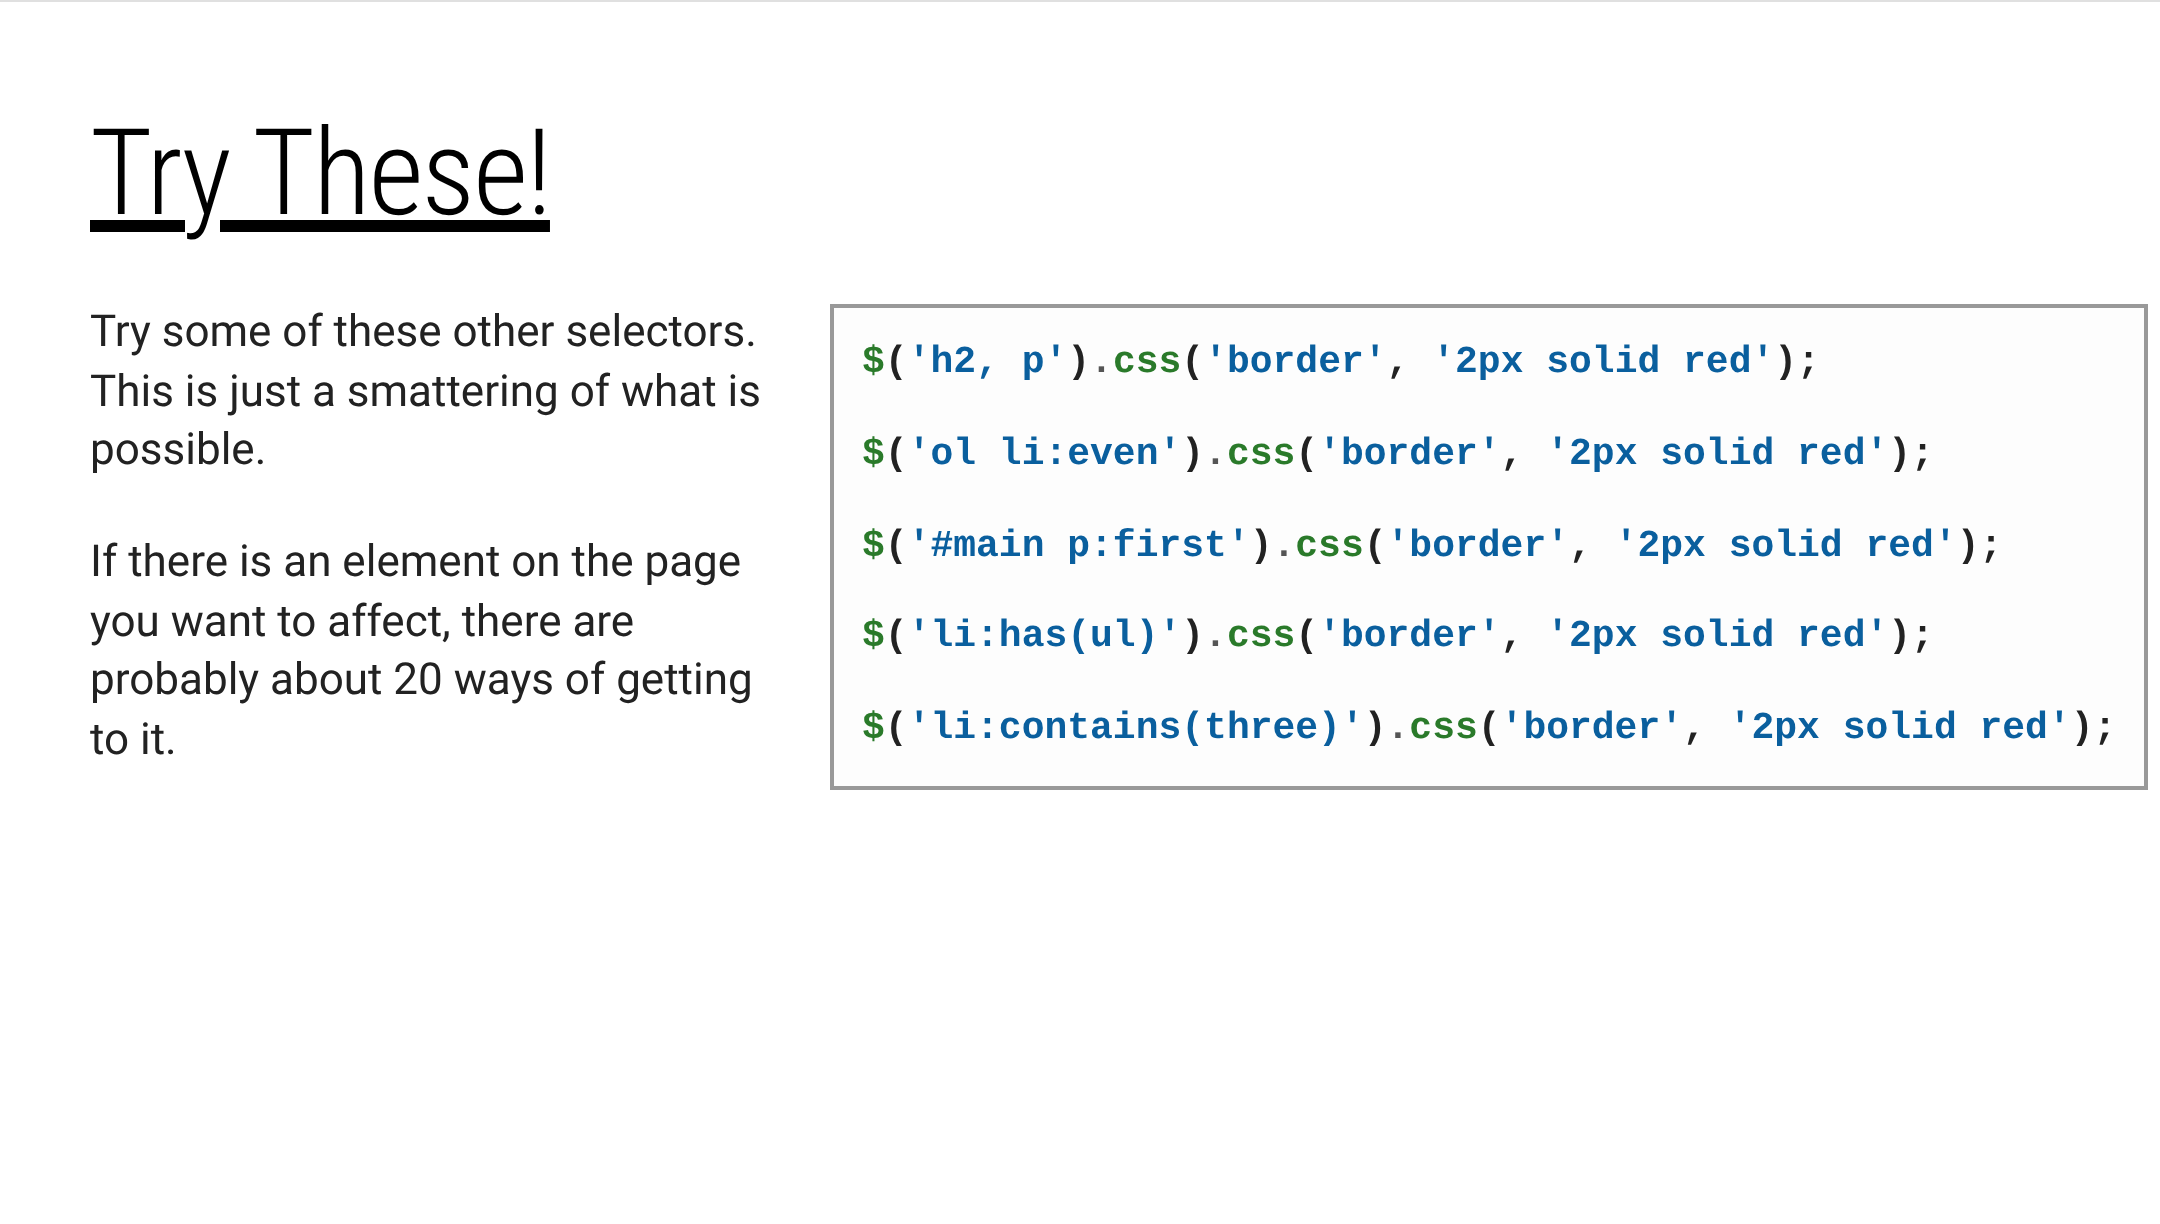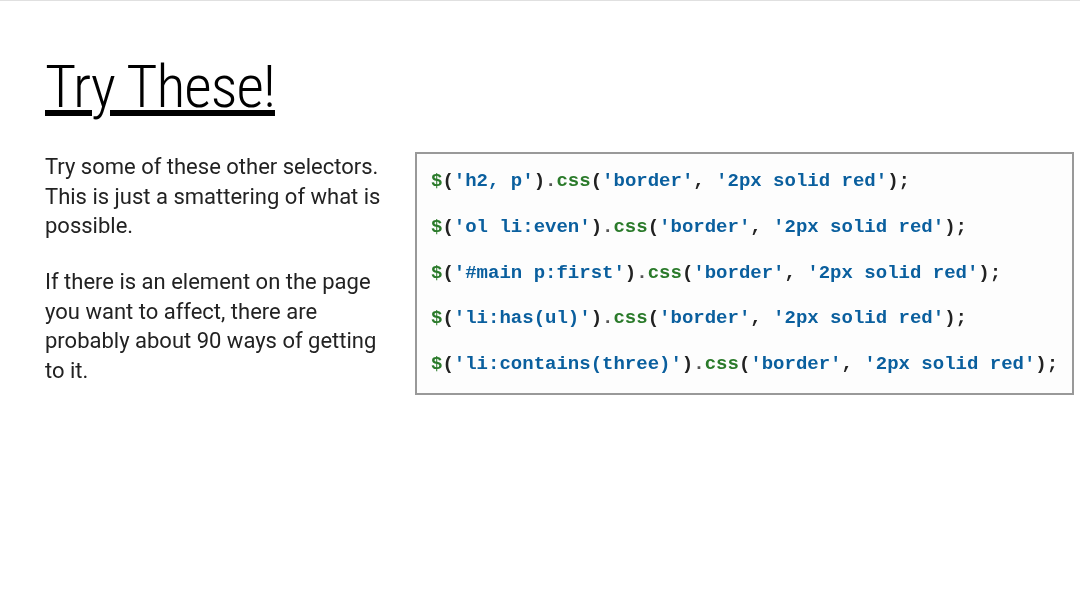--- a/index.html
+++ b/index.html
@@ -72,21 +72,21 @@
     .tok-dot { color: #555; }
   </style>
 </head>
 <body>
 
 <div class="slide">
   <h1 class="title">Try These!</h1>
   <div class="content-row">
     <div class="left-col">
       <p>Try some of these other selectors. This is just a smattering of what is possible.</p>
-      <p>If there is an element on the page you want to affect, there are probably about 90 ways of getting to it.</p>
+      <p>If there is an element on the page you want to affect, there are probably about 20 ways of getting to it.</p>
     </div>
     <div class="right-col">
       <div class="code-box">
         <div class="code-line"><span class="tok-func">$</span><span class="tok-punct">(</span><span class="tok-str">'h2, p'</span><span class="tok-punct">)</span><span class="tok-dot">.</span><span class="tok-func">css</span><span class="tok-punct">(</span><span class="tok-str">'border'</span><span class="tok-punct">,</span> <span class="tok-str">'2px solid red'</span><span class="tok-punct">)</span><span class="tok-punct">;</span></div>
         <div class="code-line"><span class="tok-func">$</span><span class="tok-punct">(</span><span class="tok-str">'ol li:even'</span><span class="tok-punct">)</span><span class="tok-dot">.</span><span class="tok-func">css</span><span class="tok-punct">(</span><span class="tok-str">'border'</span><span class="tok-punct">,</span> <span class="tok-str">'2px solid red'</span><span class="tok-punct">)</span><span class="tok-punct">;</span></div>
         <div class="code-line"><span class="tok-func">$</span><span class="tok-punct">(</span><span class="tok-str">'#main p:first'</span><span class="tok-punct">)</span><span class="tok-dot">.</span><span class="tok-func">css</span><span class="tok-punct">(</span><span class="tok-str">'border'</span><span class="tok-punct">,</span> <span class="tok-str">'2px solid red'</span><span class="tok-punct">)</span><span class="tok-punct">;</span></div>
         <div class="code-line"><span class="tok-func">$</span><span class="tok-punct">(</span><span class="tok-str">'li:has(ul)'</span><span class="tok-punct">)</span><span class="tok-dot">.</span><span class="tok-func">css</span><span class="tok-punct">(</span><span class="tok-str">'border'</span><span class="tok-punct">,</span> <span class="tok-str">'2px solid red'</span><span class="tok-punct">)</span><span class="tok-punct">;</span></div>
         <div class="code-line"><span class="tok-func">$</span><span class="tok-punct">(</span><span class="tok-str">'li:contains(three)'</span><span class="tok-punct">)</span><span class="tok-dot">.</span><span class="tok-func">css</span><span class="tok-punct">(</span><span class="tok-str">'border'</span><span class="tok-punct">,</span> <span class="tok-str">'2px solid red'</span><span class="tok-punct">)</span><span class="tok-punct">;</span></div>
       </div>
     </div>

